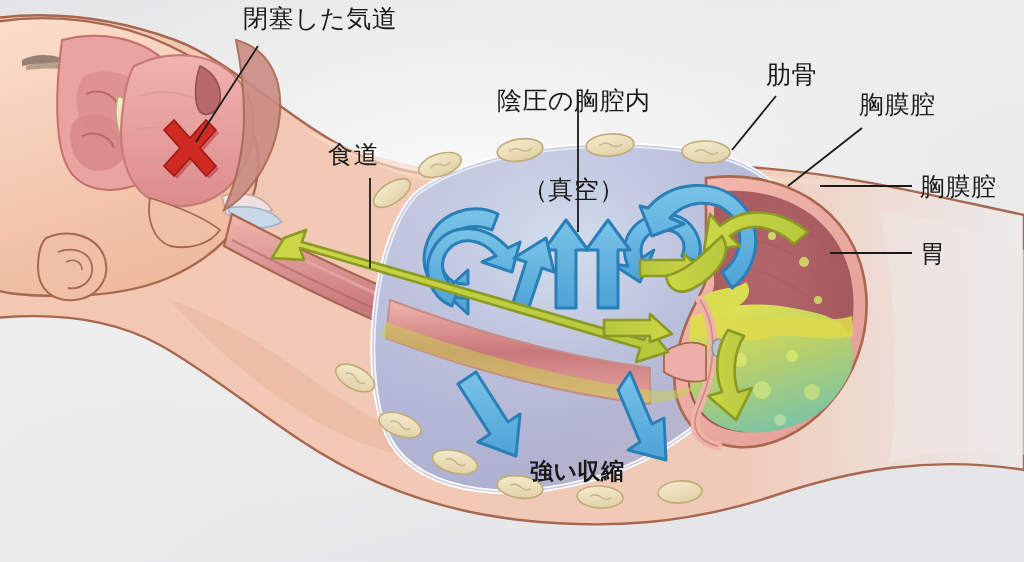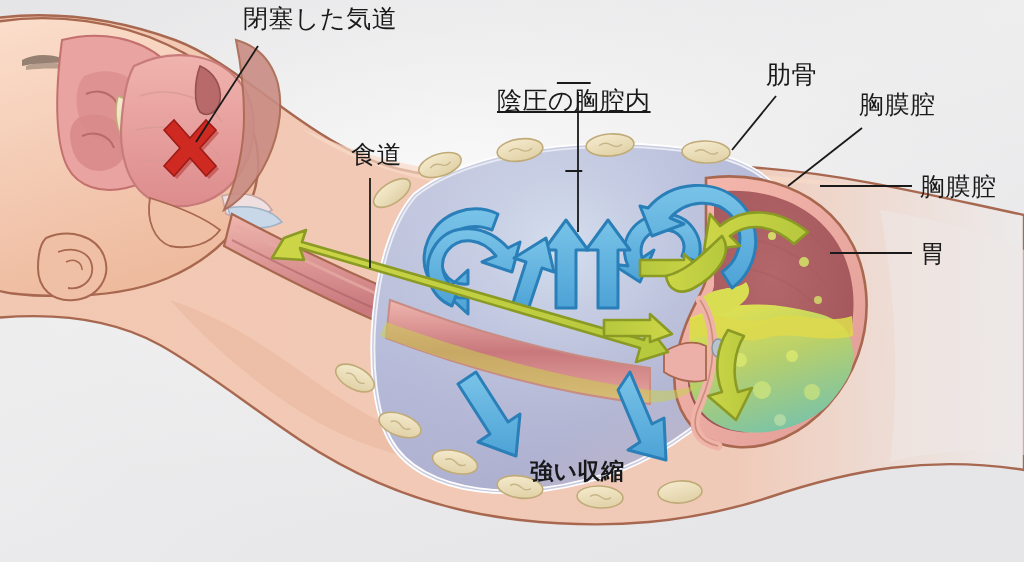--- a/index.html
+++ b/index.html
@@ -17,22 +17,22 @@
     font-size:25px;
     line-height:1.18;
     font-weight:500;
     white-space:pre;
     letter-spacing:.5px;
     font-family:"DejaVu Sans","Liberation Sans",sans-serif;
   }
   .label.center{text-align:center;}
   .label.inner{font-size:23px;line-height:1.2;color:#17181a;font-weight:600;}
   #lbl-airway{left:243px;top:4px;}
-  #lbl-neg{left:497px;top:27px;text-decoration:underline;}
-  #lbl-eso{left:351px;top:140px;}
+  #lbl-neg{left:497px;top:27px;}
+  #lbl-eso{left:328px;top:140px;}
   #lbl-ribs{left:766px;top:60px;text-align:center;}
   #lbl-pleura1{left:859px;top:90px;}
   #lbl-pleura2{left:920px;top:172px;}
   #lbl-stomach{left:920px;top:239px;}
   #lbl-diaph{left:530px;top:403px;}
 </style>
 </head>
 <body>
 
 <div id="stage">
@@ -371,20 +371,21 @@
       <line x1="862" y1="128" x2="788" y2="186" stroke-width="1.8"></line>
       <line x1="912" y1="186" x2="820" y2="186" stroke-width="1.8"></line>
       <line x1="912" y1="253" x2="830" y2="253" stroke-width="1.8"></line>
     </g>
   </svg>
 
   <div class="label" id="lbl-airway">閉塞した気道</div>
 
   <div class="label center" id="lbl-neg">
     <div>陰圧の胸腔内</div>
+    <div>（真空）</div>
   </div>
 
   <div class="label" id="lbl-eso">食道</div>
   <div class="label" id="lbl-ribs">肋骨</div>
   <div class="label" id="lbl-pleura1">胸膜腔</div>
   <div class="label" id="lbl-pleura2">胸膜腔</div>
   <div class="label" id="lbl-stomach">胃</div>
 
   <div class="label center inner" id="lbl-diaph">
     <div>強い収縮</div>

